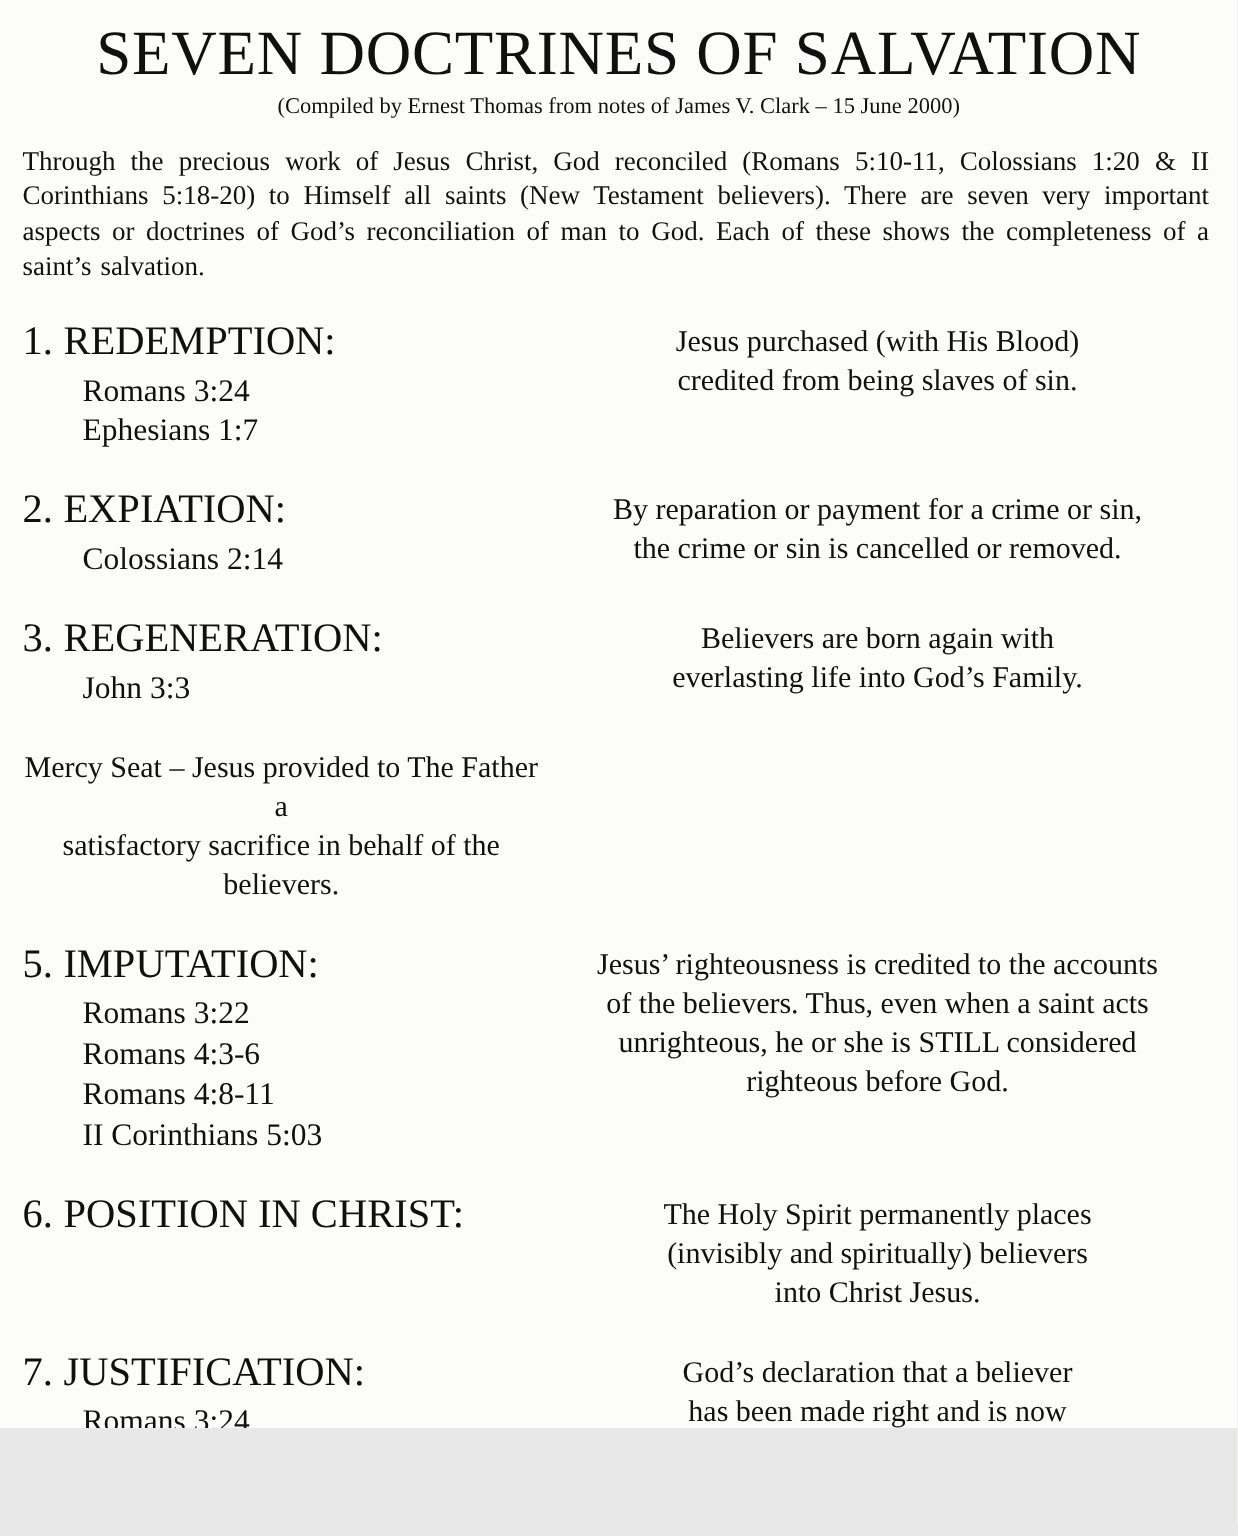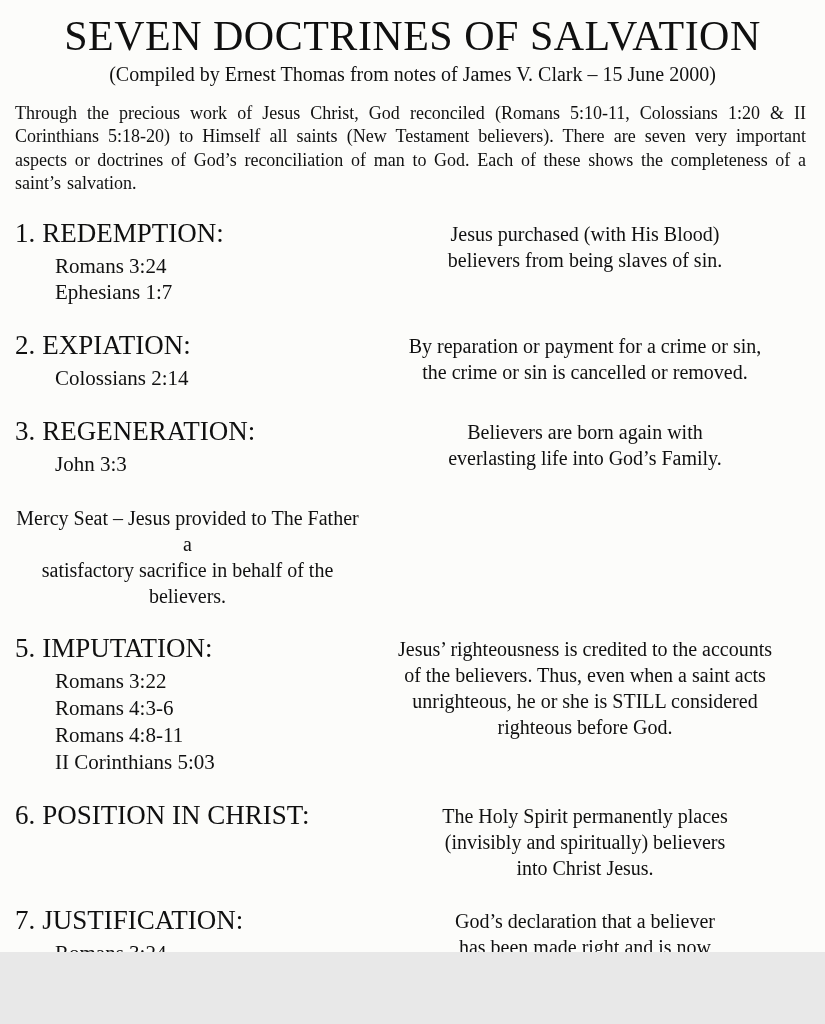--- a/index.html
+++ b/index.html
@@ -23,21 +23,21 @@
     margin: 2px 0 0 0;
     text-align: center;
     font-size: 42px;
     font-weight: normal;
     letter-spacing: 0.5px;
     white-space: nowrap;
   }
   .subtitle {
     margin: 3px 0 16px 0;
     text-align: center;
-    font-size: 20px;
+    font-size: 15px;
   }
   .intro {
     margin: 0 4px 22px 0;
     font-size: 18px;
     line-height: 1.3;
     text-align: justify;
     word-spacing: 1.5px;
   }
   .doctrine {
     display: grid;
@@ -82,21 +82,21 @@
   <section class="doctrine">
     <div class="doc-left">
       <h2 class="doc-heading"><span class="doc-number">1.</span><span class="doc-name">REDEMPTION:</span></h2>
       <ul class="refs">
         <li>Romans 3:24</li>
         <li>Ephesians 1:7</li>
       </ul>
     </div>
     <div class="doc-right">
       <p class="desc">Jesus purchased (with His Blood)
-believers from being slaves of sin.</p>
+credited from being slaves of sin.</p>
     </div>
   </section>
 
   <section class="doctrine">
     <div class="doc-left">
       <h2 class="doc-heading"><span class="doc-number">2.</span><span class="doc-name">EXPIATION:</span></h2>
       <ul class="refs">
         <li>Colossians 2:14</li>
       </ul>
     </div>

